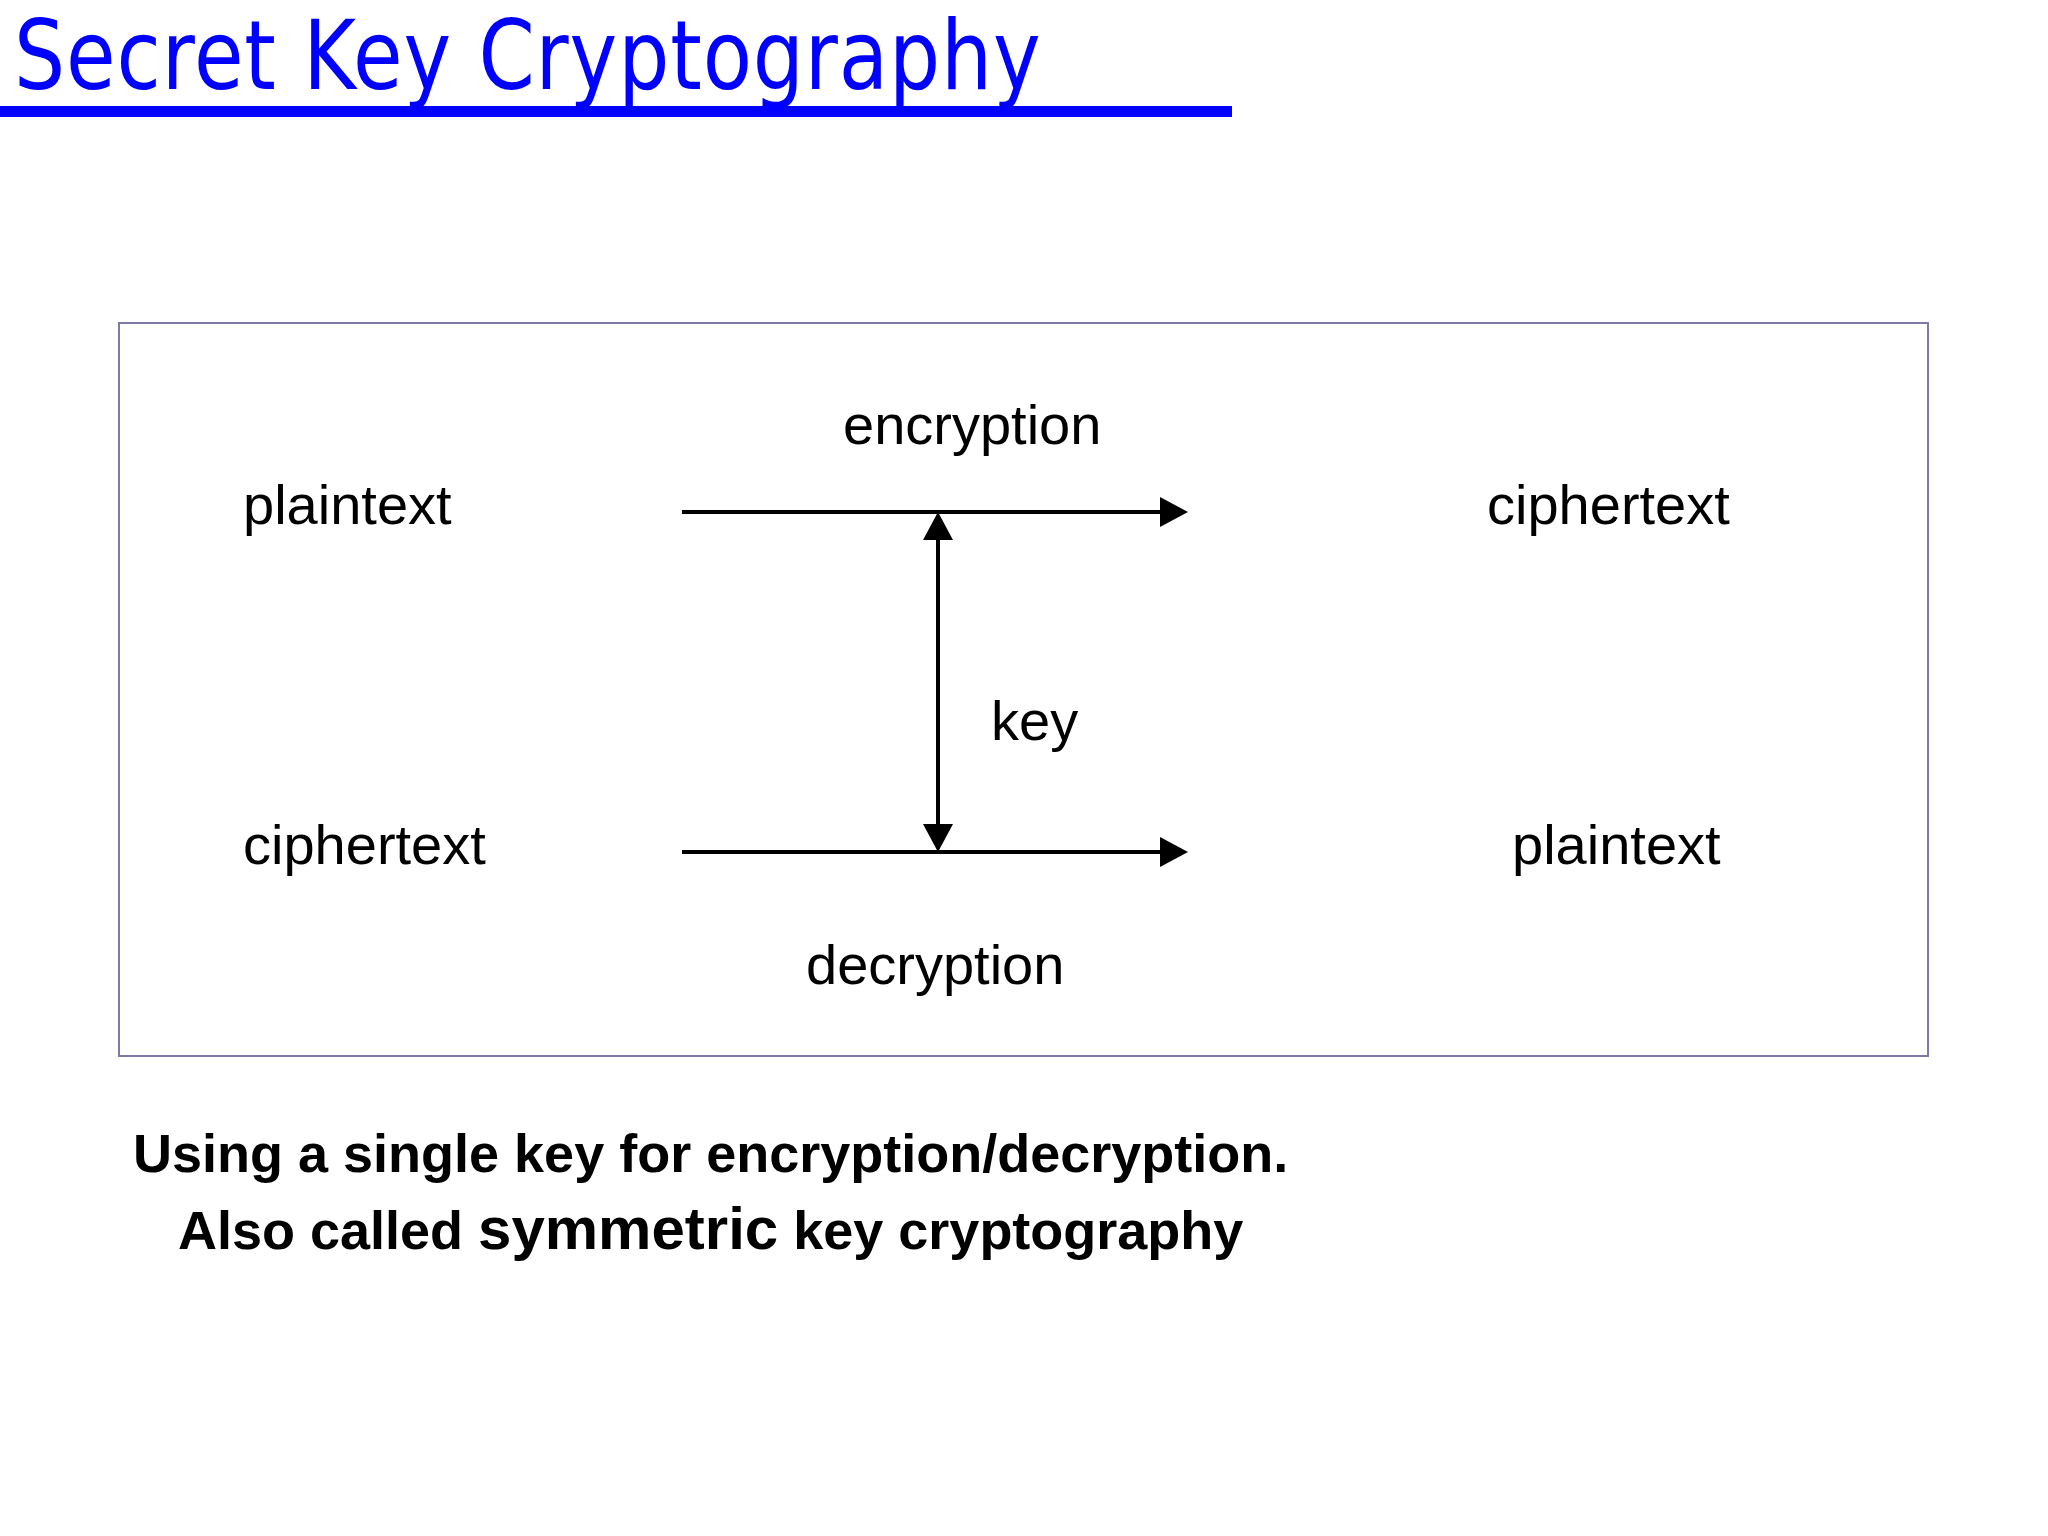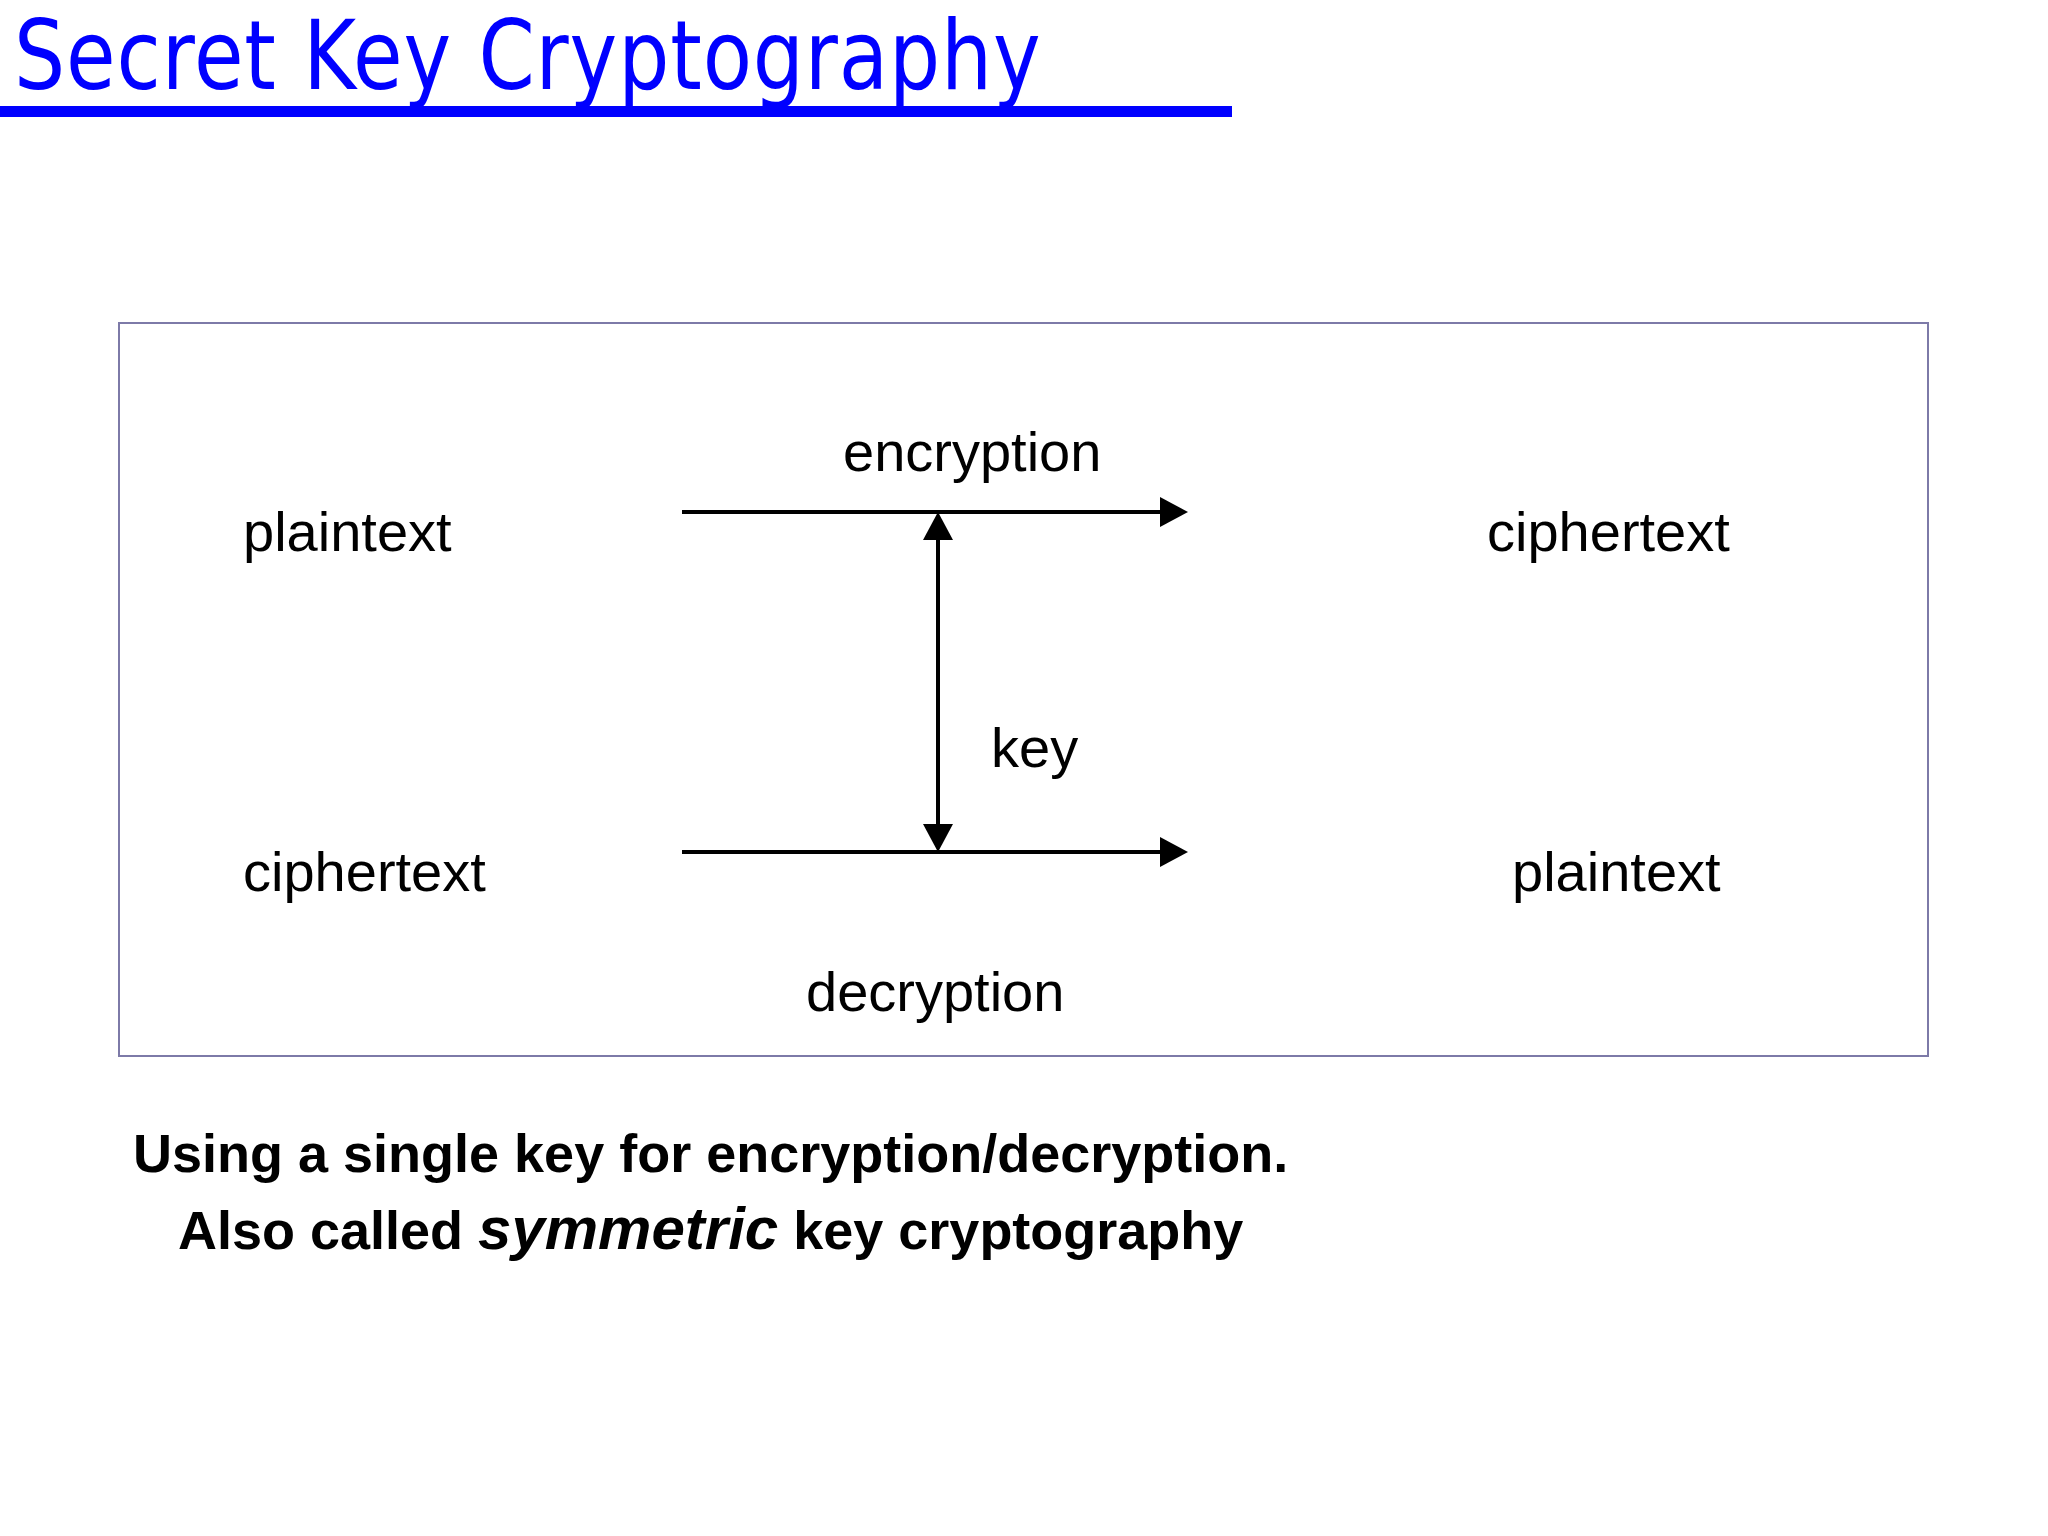--- a/index.html
+++ b/index.html
@@ -54,21 +54,20 @@
   }
 
   .diag-label {
     position: absolute;
     font-family: "Liberation Sans", sans-serif;
     font-weight: 400;
     font-size: 56px;
     line-height: 56px;
     color: #000000;
     white-space: nowrap;
-    margin-top: 27px;
   }
 
   
   #label-plaintext-left  { left: 243px;  top: 477px; }
   #label-ciphertext-right{ left: 1487px; top: 477px; }
   #label-ciphertext-left { left: 243px;  top: 817px; }
   #label-plaintext-right { left: 1512px; top: 817px; }
   #label-encryption      { left: 843px;  top: 397px; }
   #label-decryption      { left: 806px;  top: 937px; }
   #label-key             { left: 991px;  top: 693px; }
@@ -129,21 +128,20 @@
     left: 133px;
     top: 1115px;
     color: #000000;
     font-family: "Liberation Sans", sans-serif;
     font-weight: bold;
     font-size: 54px;
     line-height: 76px;
   }
   #body-text .line { white-space: nowrap; text-align: center; }
   #body-text .emph {
-    font-style: italic;
     font-weight: bold;
     font-size: 60px;
   }
 </style>
 </head>
 <body>
 
 <div id="slide-title">Secret Key Cryptography</div>
 <div id="title-underline"></div>
 

